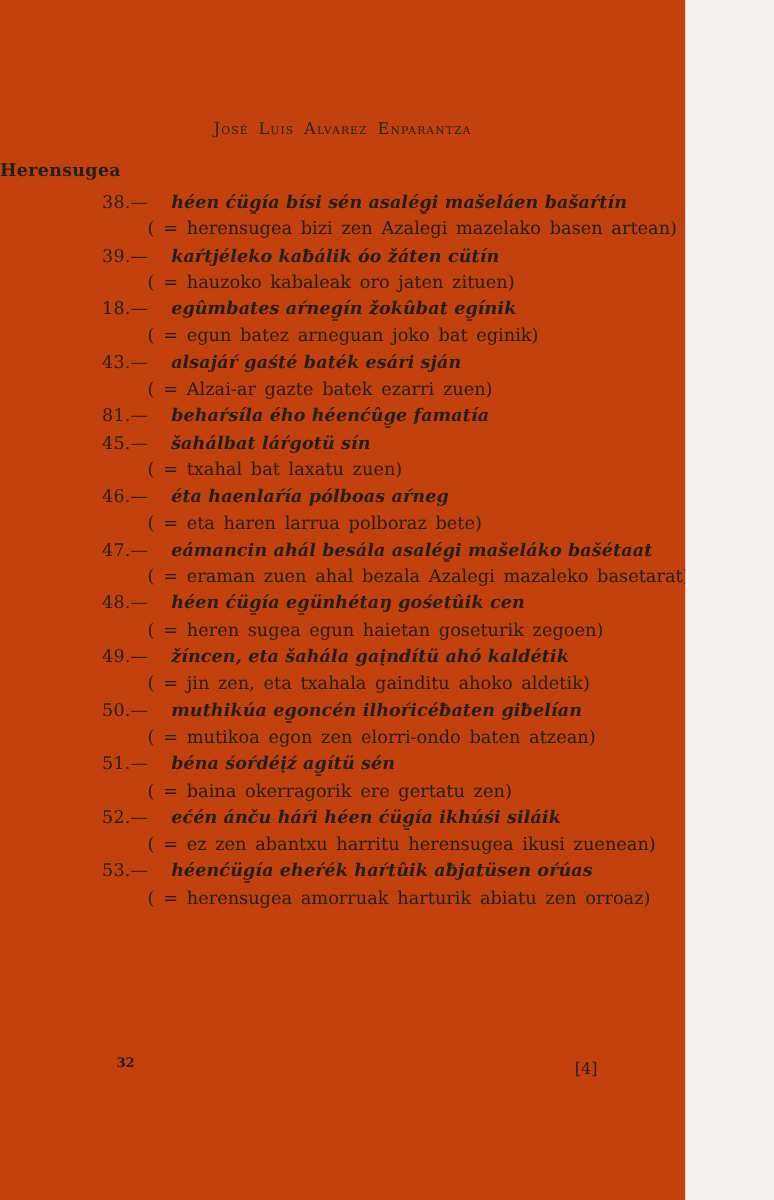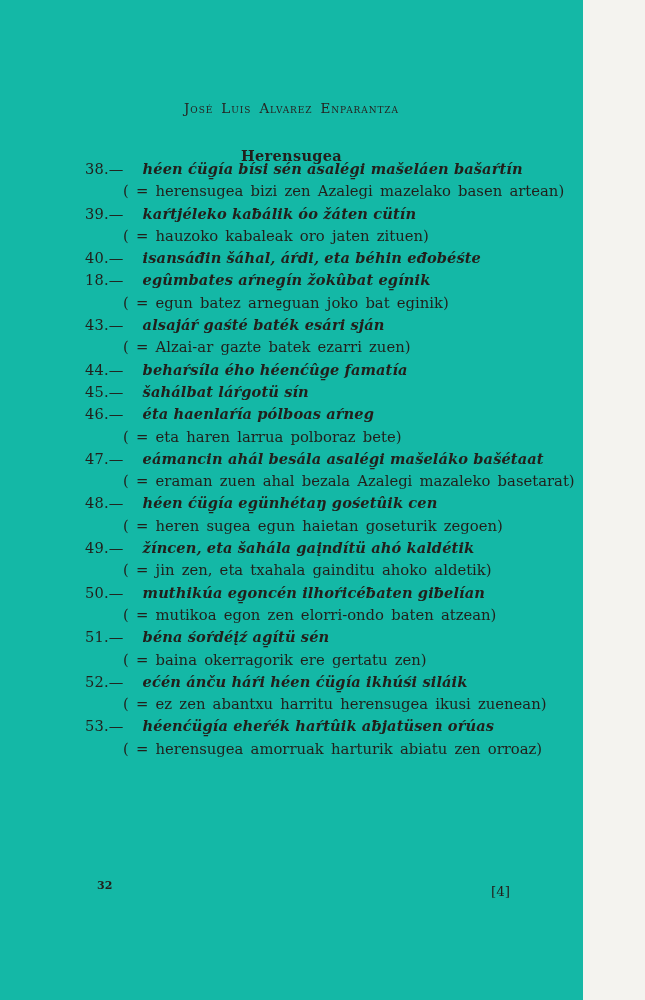--- a/index.html
+++ b/index.html
@@ -4,39 +4,37 @@
 <style>
   html, body { margin: 0; padding: 0; }
   body {
     width: 645px; height: 1000px;
     background: #f4f3ef;
     font-family: "DejaVu Serif", "Liberation Serif", serif;
   }
   .page {
     position: relative;
     width: 571px; height: 1000px;
-    background: #14b8a6;
+    background: #c2410c;
     color: #221f1b;
     overflow: hidden;
-    padding-left: 12px;
   }
   .author {
     position: absolute;
     top: 100px; left: 0; right: 0;
     text-align: center;
     font-size: 13.5px;
     font-variant: small-caps;
     letter-spacing: 0.9px;
     word-spacing: 3px;
     color: #262220;
   }
   .title {
     position: absolute;
-    top: 147px; left: 0; right: 0;
-    text-align: center;
+    top: 134px; left: 0; right: 0;
     font-size: 14.5px;
     font-weight: bold;
     letter-spacing: 0.3px;
   }
   .verse-list {
     position: absolute;
     top: 158px; left: 85px;
     width: 492px;
   }
   .entry { line-height: 22.3px; }
@@ -90,50 +88,48 @@
   </div>
 
   <div class="entry">
     <div class="line-basque">
       <span class="num">39.—</span><span class="basque">kaŕtjéleko kaƀálik óo žáten cütín</span>
     </div>
     <div class="line-translation">( = hauzoko kabaleak oro jaten zituen)</div>
   </div>
 
   <div class="entry">
-    <div class="line-basque">
-      <span class="num">40.—</span><span class="basque">isansáđin šáhal, áŕdi, eta béhin eđobéśte</span>
-    </div>
   </div>
 
 
   <div class="entry">
     <div class="line-basque">
       <span class="num">18.—</span><span class="basque">egûmbates aŕneg̱ín žokûbat eg̱ínik</span>
     </div>
     <div class="line-translation">( = egun batez arneguan joko bat eginik)</div>
   </div>
 
   <div class="entry">
     <div class="line-basque">
       <span class="num">43.—</span><span class="basque">alsajáŕ gaśté baték esári sján</span>
     </div>
     <div class="line-translation">( = Alzai-ar gazte batek ezarri zuen)</div>
   </div>
 
   <div class="entry">
     <div class="line-basque">
-      <span class="num">44.—</span><span class="basque">behaŕsíla ého héenćûg̱e famatía</span>
+      <span class="num">81.—</span><span class="basque">behaŕsíla ého héenćûg̱e famatía</span>
     </div>
   </div>
 
   <div class="entry">
     <div class="line-basque">
       <span class="num">45.—</span><span class="basque">šahálbat láŕgotü sín</span>
     </div>
+    <div class="line-translation">( = txahal bat laxatu zuen)</div>
   </div>
 
   <div class="entry">
     <div class="line-basque">
       <span class="num">46.—</span><span class="basque">éta haenlaŕía pólboas aŕneg</span>
     </div>
     <div class="line-translation">( = eta haren larrua polboraz bete)</div>
   </div>
 
   <div class="entry">

